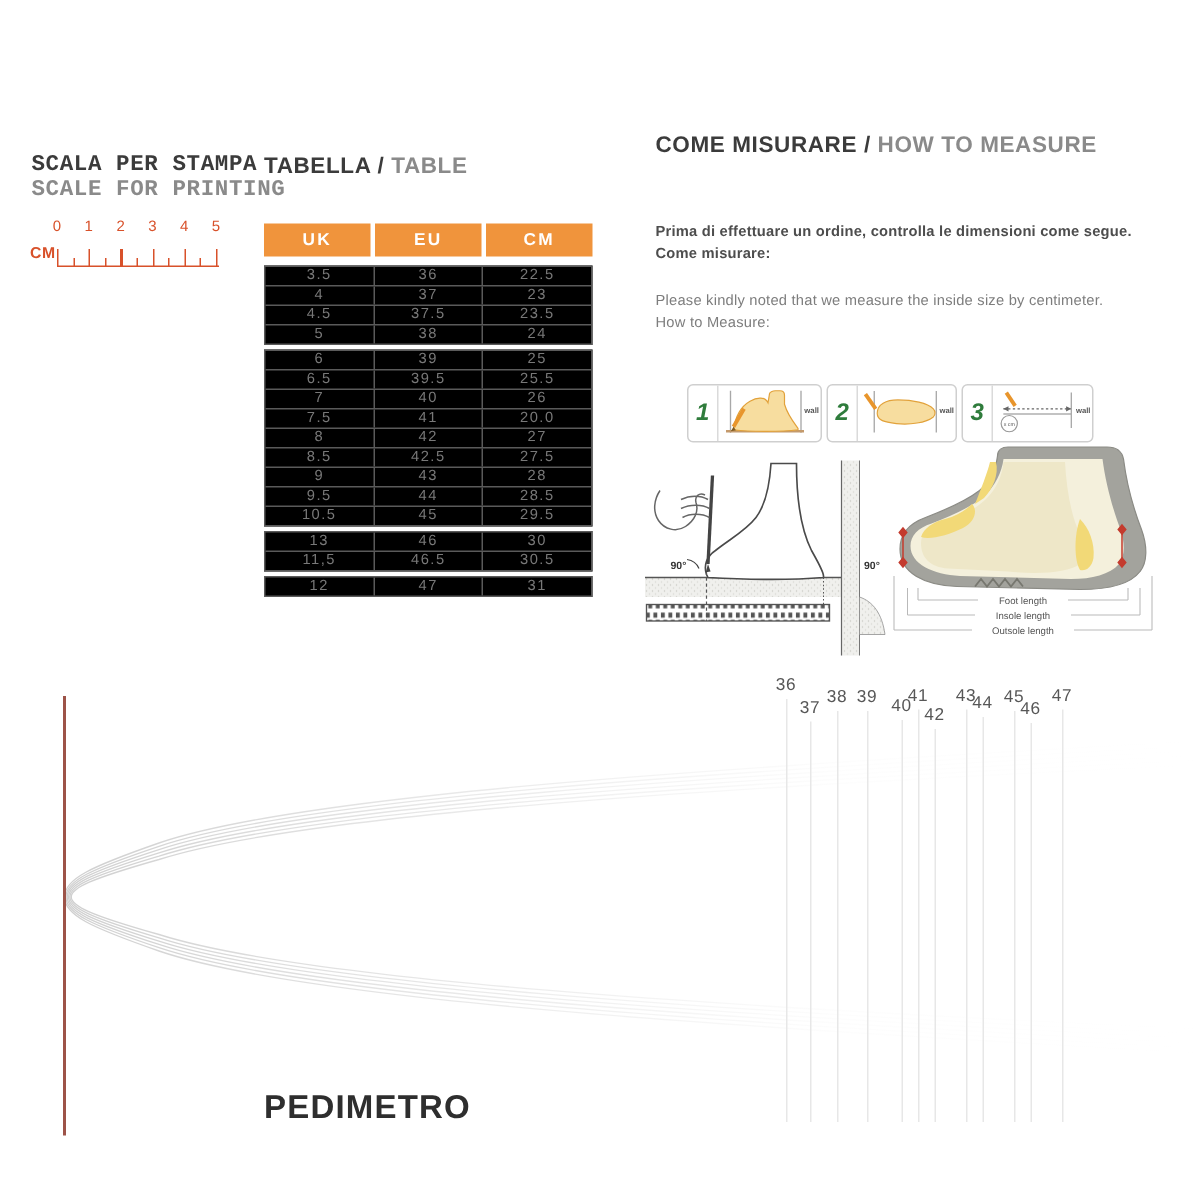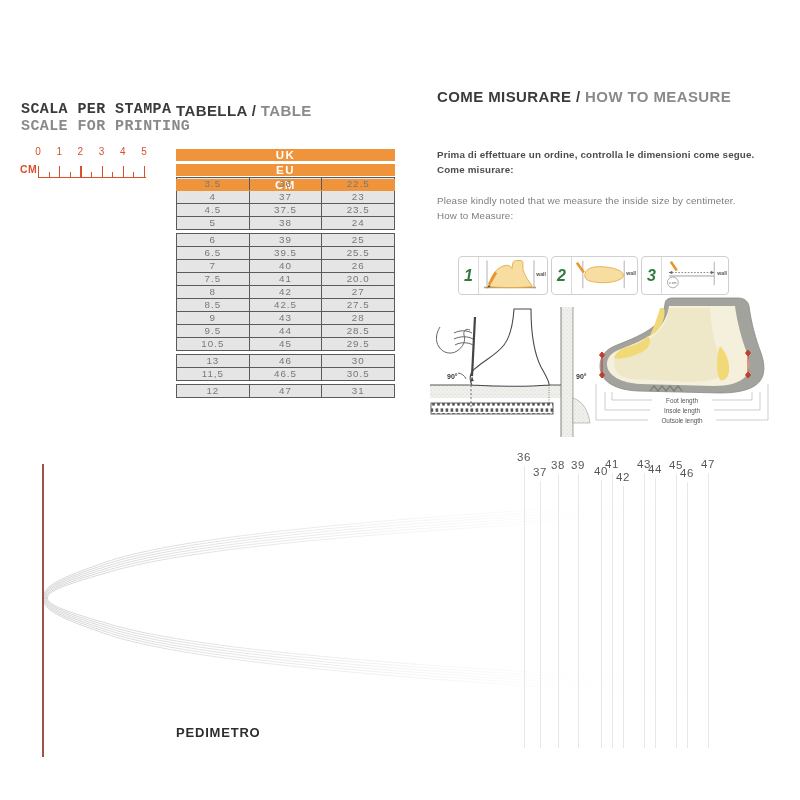--- a/index.html
+++ b/index.html
@@ -15,24 +15,24 @@
   
   #ruler{ left:38px; top:146px; width:109px; height:32px; position:absolute;}
   .ruler-num{ position:absolute; top:0; width:12px; text-align:center; font-size:10px; color:var(--red);}
   .tick{ position:absolute; bottom:0; background:var(--red);}
   .tick.major{ width:1.3px; height:12px;}
   .tick.minor{ width:1px; height:6px;}
   .ruler-base{ position:absolute; left:0; bottom:0; width:107.5px; height:1.5px; background:var(--red);}
   .cm-label{ left:20px; top:163px; font-size:10.5px; font-weight:bold; color:var(--red); letter-spacing:.5px;}
   
   #size-table{ left:176px; top:149px; width:219px; position:absolute;}
-  #table-head{ display:flex; gap:3px; height:22px; margin-bottom:6px;flex-direction:column;}
+  #table-head{ display:flex; gap:3px; height:22px; margin-bottom:6px;}
   .th{ flex:1; background:var(--orange); color:#fff; font-weight:bold; font-size:11.5px; letter-spacing:1.5px;
        display:flex; align-items:center; justify-content:center;}
-  .tgroup{ border:1px solid #5a5a5a; margin-bottom:3px; background:#e5e5e5;}
+  .tgroup{ border:1px solid #5a5a5a; margin-bottom:3px; background:#000000;}
   .trow{ display:flex; height:12px; border-top:1px solid #5a5a5a;}
   .trow:first-child{ border-top:none;}
   .td{ flex:1; border-left:1px solid #5a5a5a; text-align:center; font-size:9.8px; color:#787878;
        letter-spacing:1px; line-height:12px;}
   .td:first-child{ border-left:none;}
   
   .para{ position:absolute; left:437px; width:362px; font-size:9.8px; line-height:15.4px; letter-spacing:.15px;}
   .para.it{ font-weight:bold; color:#4d4d4d;}
   .para.en{ color:#7d7d7d;}
   
@@ -40,21 +40,21 @@
           background:#fff; display:flex; box-sizing:border-box;}
   .panel-num{ width:19px; border-right:1px solid #dadada; display:flex; align-items:center; justify-content:center;
               color:var(--green); font-weight:bold; font-style:italic; font-size:16px;}
   .panel-svg{ flex:1;}
   svg text{ font-family:"Liberation Sans", sans-serif;}
   
   #pedimeter{ left:0; top:0; width:800px; height:800px; position:absolute; pointer-events:none;}
   .size-num{ position:absolute; transform:translateX(-50%); font-size:11.5px; color:#575757; letter-spacing:.5px;}
   .size-line{ position:absolute; width:1px; background:#e7e7e7;}
   #red-line{ left:42px; top:464px; width:1.5px; height:293px; background:var(--linered); position:absolute;}
-  #pedimetro-label{ left:176px; top:725px; font-size:13px; font-weight:bold; color:#2e2e2e; letter-spacing:.8px; position:absolute;}
+  #pedimetro-label{ left:176px; top:725px; font-size:22px; font-weight:bold; color:#2e2e2e; letter-spacing:.8px; position:absolute;}
 </style>
 </head>
 <body>
 
 <div class="abs head" style="left:21px; top:101px;font-family:Liberation Mono, monospace;">
   <div>SCALA PER STAMPA</div>
   <div class="subhead">SCALE FOR PRINTING</div>
 </div>
 <div class="abs cm-label">CM</div>
 <div id="ruler">

